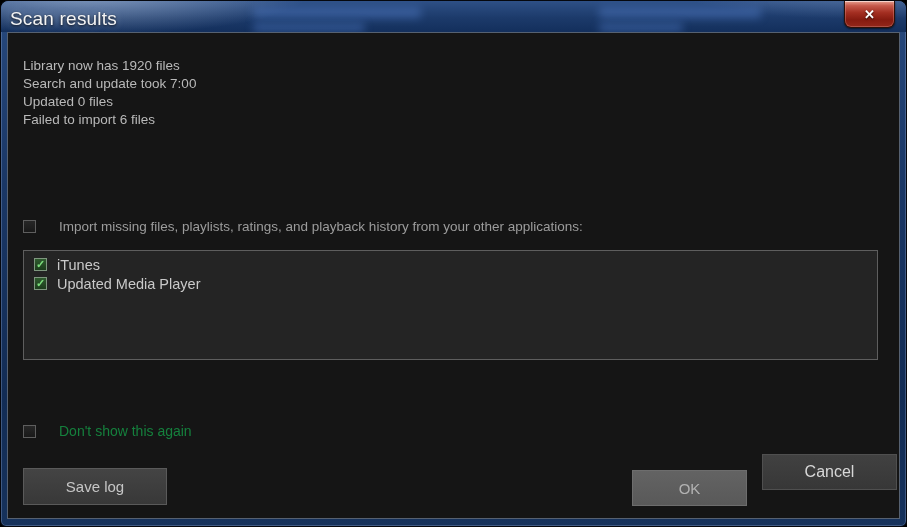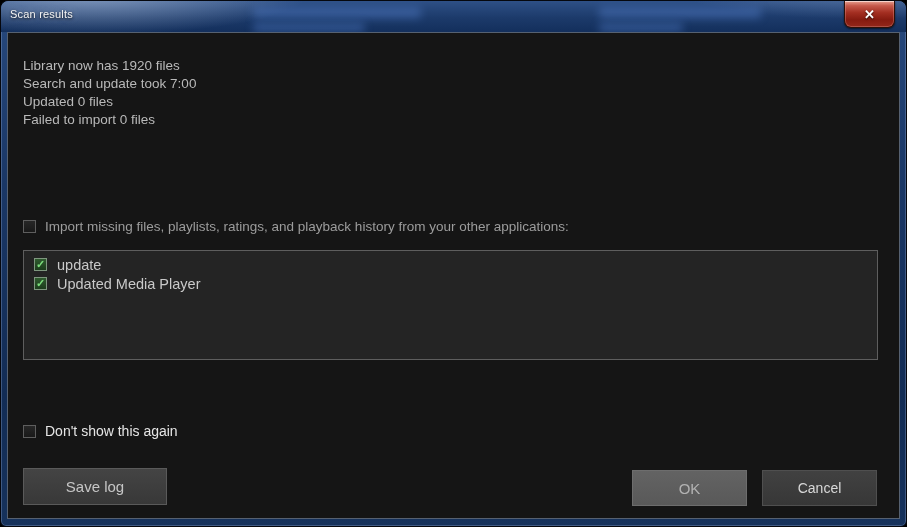--- a/index.html
+++ b/index.html
@@ -22,21 +22,21 @@
     border-radius:8px 8px 0 0;
     background:
       radial-gradient(ellipse 300px 55px at 90px -6px, rgba(195,210,232,0.55), rgba(195,210,232,0) 72%),
       radial-gradient(ellipse 260px 40px at 860px -10px, rgba(170,190,220,0.30), rgba(170,190,220,0) 70%),
       linear-gradient(180deg,#2e5086 0%,#1c3a6a 55%,#132f5c 100%);
     overflow:hidden;
     cursor:default;
   }
   .title {
     position:absolute; left:9px; top:7px;
-    color:#f4f4f4; font-size:11px; letter-spacing:0.2px;
+    color:#f4f4f4; font-size:19px; letter-spacing:0.2px;
     text-shadow:0 1px 3px rgba(0,0,0,0.9), 0 0 9px rgba(220,235,255,0.35);
     white-space:nowrap;
   }
   
   .blur { position:absolute; background:#4a73ba; filter:blur(4px); opacity:0.55; border-radius:3px; }
   .blur-a1 { left:252px; top:6px;  width:168px; height:11px; }
   .blur-a2 { left:252px; top:22px; width:112px; height:9px;  }
   .blur-b1 { left:598px; top:6px;  width:162px; height:11px; }
   .blur-b2 { left:598px; top:22px; width:84px;  height:9px;  }
 
@@ -57,23 +57,23 @@
   
   .client {
     position:absolute; left:6px; right:6px; top:31px; bottom:7px;
     background:#151515;
     border:1px solid rgba(152,174,206,0.5);
   }
 
   .results { position:absolute; left:15px; top:24px; color:#b9b9b9; font-size:13.5px; line-height:18px; }
   .results .line { white-space:nowrap; }
 
-  .row { position:absolute; display:flex; align-items:center; gap:9px; white-space:nowrap; cursor:default; }
+  .row { position:absolute; display:flex; align-items:center; gap:23px; white-space:nowrap; cursor:default; }
   .import-row { left:15px; top:186px; color:#9c9c9c; font-size:13.5px; }
-  .dontshow-row { left:15px; top:390px; color:#e5e5e5; font-size:14px; }
+  .dontshow-row { left:15px; top:390px; color:#15803d; font-size:14px; }
 
   .cb {
     width:13px; height:13px; flex:0 0 13px;
     border:1px solid #5e5e5e;
     background:linear-gradient(180deg,#272727,#191919);
     display:inline-flex; align-items:center; justify-content:center;
     cursor:pointer;
   }
   .cb.checked {
     border:1px solid #7f977f;
@@ -106,24 +106,24 @@
     border:1px solid #5a5a5a;
     color:#c6c6c6; font-size:15px;
   }
   .btn-ok {
     left:624px; top:437px; width:115px; height:36px;
     background:linear-gradient(180deg,#636363,#595959);
     border:1px solid #6d6d6d;
     color:#b2b2b2; font-size:15px;
   }
   .btn-cancel {
-    left:754px; top:437px; width:115px; height:36px;
+    left:754px; top:421px; width:135px; height:36px;
     background:linear-gradient(180deg,#414141,#373737);
     border:1px solid #4f4f4f;
-    color:#d8d8d8; font-size:14px;
+    color:#d8d8d8; font-size:16px;
   }
 </style>
 </head>
 <body>
 
 <div class="screen">
   <div class="window">
 
     <div class="titlebar">
       <div class="blur blur-a1"></div>
@@ -135,34 +135,34 @@
         <span class="close-glyph">✕</span>
       </div>
     </div>
 
     <div class="client">
 
       <div class="results">
         <div class="line">Library now has 1920 files</div>
         <div class="line">Search and update took 7:00</div>
         <div class="line">Updated 0 files</div>
-        <div class="line">Failed to import 0 files</div>
+        <div class="line">Failed to import 6 files</div>
       </div>
 
       <label class="row import-row">
         <span class="cb"></span>
         <span>Import missing files, playlists, ratings, and playback history from your other applications:</span>
       </label>
 
       <div class="listbox">
         <div class="list-item">
           <span class="cb checked">
             <span class="check-glyph">✓</span>
           </span>
-          <span>update</span>
+          <span>iTunes</span>
         </div>
         <div class="list-item">
           <span class="cb checked">
             <span class="check-glyph">✓</span>
           </span>
           <span>Updated Media Player</span>
         </div>
       </div>
 
       <label class="row dontshow-row">

